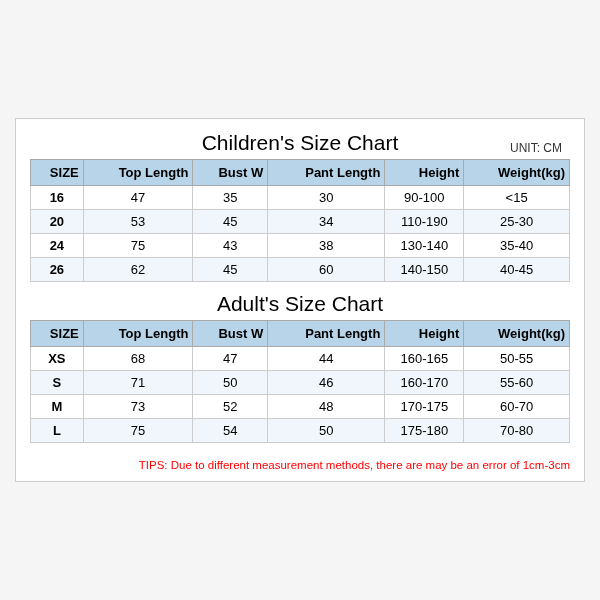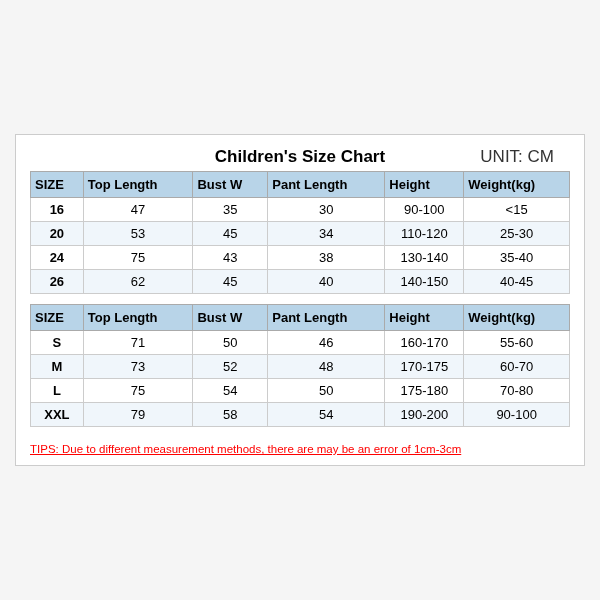--- a/index.html
+++ b/index.html
@@ -19,41 +19,41 @@
       padding: 12px 14px 10px 14px;
     }
     .section-title-row {
       display: flex;
       align-items: baseline;
       justify-content: center;
       position: relative;
       margin-bottom: 4px;
     }
     .section-title {
-      font-size: 17px;
-      font-weight: bold;
+      font-size: 21px;
+      font-weight: normal;
       text-align: center;
     }
     .unit-label {
-      font-size: 17px;
+      font-size: 12px;
       position: absolute;
-      right: 16px;
+      right: 8px;
       bottom: 0;
       color: #333;
     }
     table {
       width: 100%;
       border-collapse: collapse;
       font-size: 13px;
     }
     th {
       background-color: #b8d4e8;
       border: 1px solid #aaa;
       padding: 5px 4px;
-      text-align: left;
+      text-align: right;
       font-weight: bold;
       font-size: 13px;
     }
     td {
       border: 1px solid #ccc;
       padding: 4px 4px;
       text-align: center;
       font-size: 13px;
     }
     tr:nth-child(odd) td {
@@ -65,22 +65,21 @@
     td:first-child {
       font-weight: bold;
     }
     .adult-section {
       margin-top: 10px;
     }
     .tips {
       margin-top: 16px;
       font-size: 11.5px;
       color: red;
-      text-align: left;
-      text-decoration: underline;
+      text-align: right;
     }
   </style>
 </head>
 <body>
 
 <div class="chart-container">
 
   <div class="section-title-row">
     <span class="section-title">Children's Size Chart</span>
     <span class="unit-label">UNIT: CM</span>
@@ -104,55 +103,66 @@
           <td>35</td>
           <td>30</td>
           <td>90-100</td>
           <td>&lt;15</td>
         </tr>
         <tr>
           <td>20</td>
           <td>53</td>
           <td>45</td>
           <td>34</td>
-          <td>110-120</td>
+          <td>110-190</td>
           <td>25-30</td>
         </tr>
         <tr>
           <td>24</td>
           <td>75</td>
           <td>43</td>
           <td>38</td>
           <td>130-140</td>
           <td>35-40</td>
         </tr>
         <tr>
           <td>26</td>
           <td>62</td>
           <td>45</td>
-          <td>40</td>
+          <td>60</td>
           <td>140-150</td>
           <td>40-45</td>
         </tr>
       </tbody>
   </table>
 
   <div class="adult-section">
+    <div class="section-title-row">
+      <span class="section-title">Adult's Size Chart</span>
+    </div>
     <table>
       <thead>
         <tr>
           <th>SIZE</th>
           <th>Top Length</th>
           <th>Bust W</th>
           <th>Pant Length</th>
           <th>Height</th>
           <th>Weight(kg)</th>
         </tr>
       </thead>
       <tbody id="adult-tbody">
+      <tr>
+            <td>XS</td>
+            <td>68</td>
+            <td>47</td>
+            <td>44</td>
+            <td>160-165</td>
+            <td>50-55</td>
+          </tr>
           <tr>
             <td>S</td>
             <td>71</td>
             <td>50</td>
             <td>46</td>
             <td>160-170</td>
             <td>55-60</td>
           </tr>
           <tr>
             <td>M</td>
@@ -163,27 +173,19 @@
             <td>60-70</td>
           </tr>
           <tr>
             <td>L</td>
             <td>75</td>
             <td>54</td>
             <td>50</td>
             <td>175-180</td>
             <td>70-80</td>
           </tr>
-          <tr>
-            <td>XXL</td>
-            <td>79</td>
-            <td>58</td>
-            <td>54</td>
-            <td>190-200</td>
-            <td>90-100</td>
-          </tr>
         </tbody>
     </table>
   </div>
 
   <div class="tips">TIPS: Due to different measurement methods, there are may be an error of 1cm-3cm</div>
 
 </div>
 
 </body></html>

